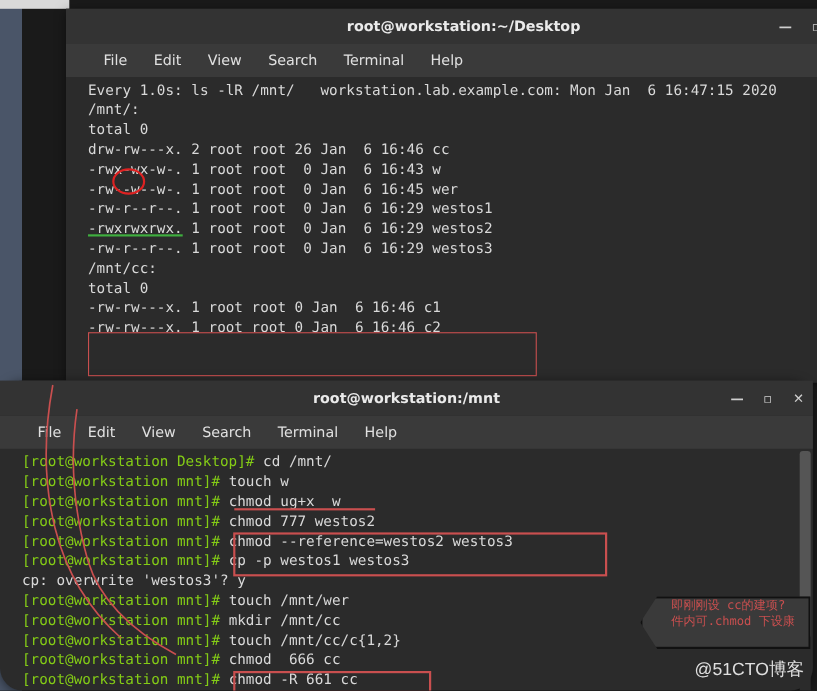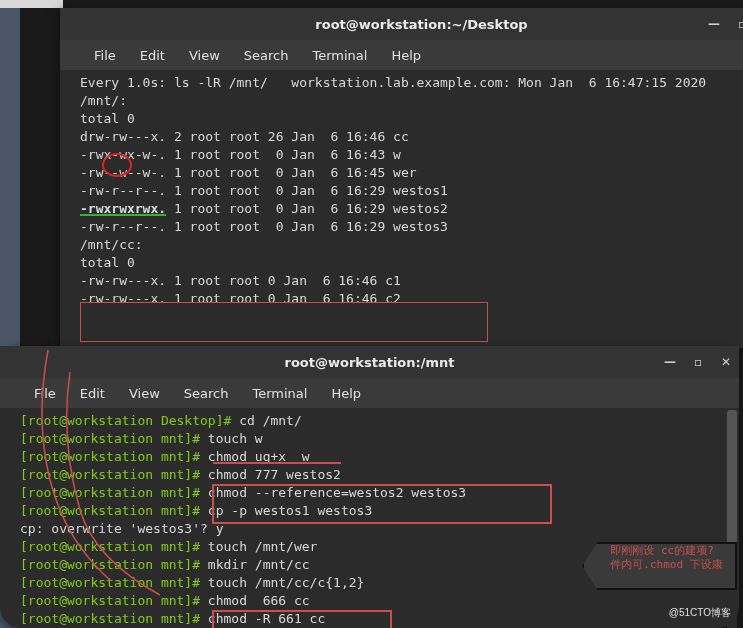--- a/index.html
+++ b/index.html
@@ -71,21 +71,21 @@
   .term-body {
     padding: 4px 20px;
     color: #d9d9d9;
     white-space: pre;
     line-height: 18px;
     position: relative;
     height: calc(100% - 62px);
     overflow: hidden;
   }
   .prompt-red { color: #84cc16; }
-  .green-u { text-decoration: underline; text-decoration-color: #3fae3f; text-decoration-thickness: 2px; font-weight: bold; }
+  .green-u { text-decoration: underline; text-decoration-color: #3fae3f; text-decoration-thickness: 2px; }
   .red-circle {
     position: absolute;
     border: 2px solid #d22;
     border-radius: 50%;
     width: 30px; height: 24px;
     pointer-events: none;
   }
   .red-box {
     position: absolute;
     border: 1px solid #c94f4f;
@@ -116,21 +116,21 @@
     color: #c94f4f;
     font-size: 11px;
     line-height: 14px;
     white-space: pre;
   }
   .watermark {
     position: absolute;
     right: 12px; bottom: 8px;
     color: rgba(255,255,255,0.85);
     font-family: sans-serif;
-    font-size: 10px;
+    font-size: 16px;
     z-index: 30;
     pointer-events: none;
   }
   .scrollbar {
     position: absolute;
     right: 2px;
     top: 0;
     width: 10px;
     height: 100%;
     background: #2b2b2b;

